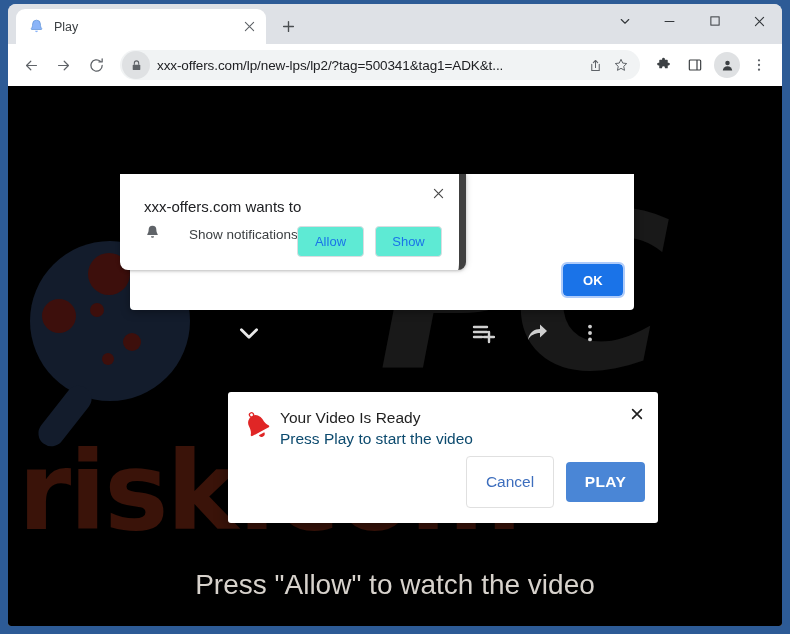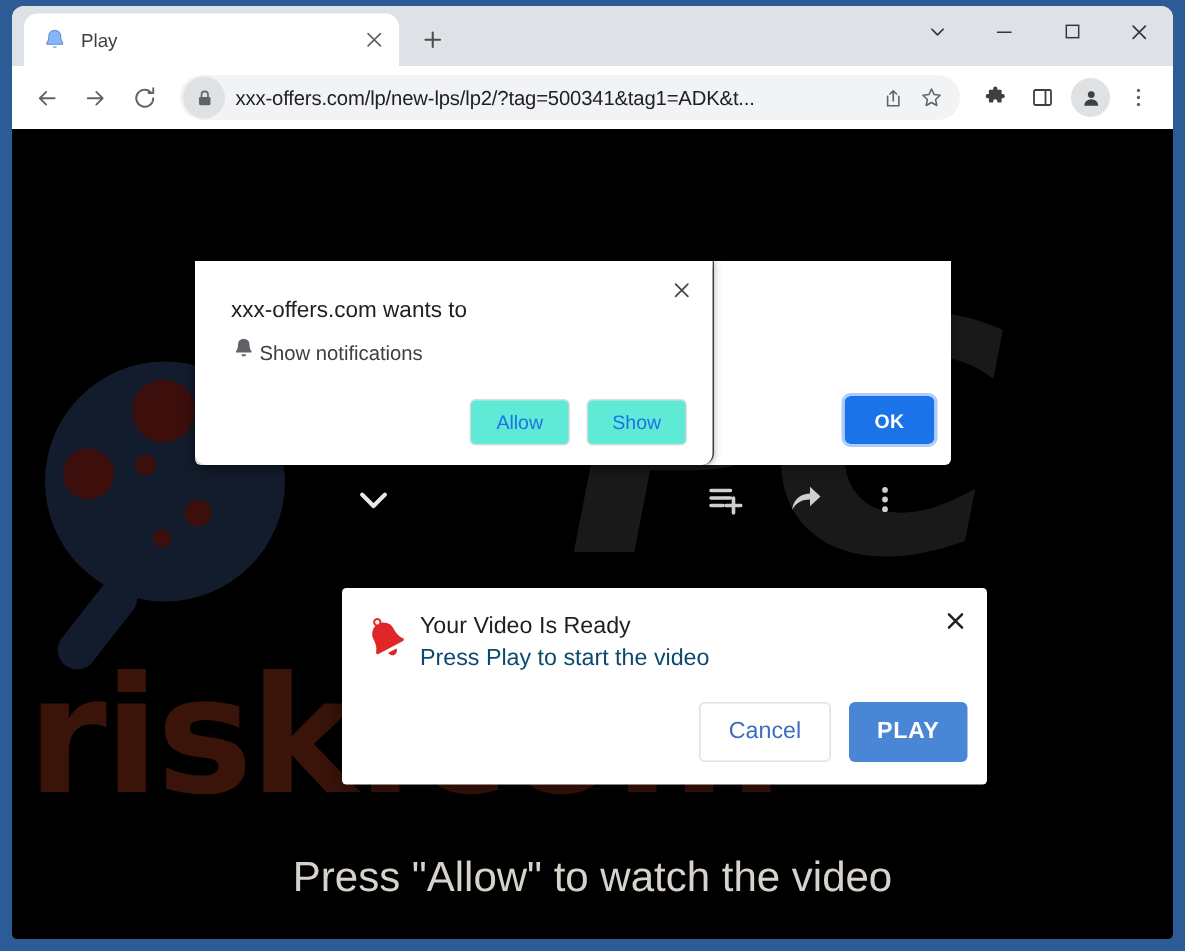--- a/index.html
+++ b/index.html
@@ -200,40 +200,40 @@
     outline: 2px solid #aecbfa;
     border-radius: 4px;
     color: #ffffff;
     font-size: 13px; font-weight: bold;
     display: flex; align-items: center; justify-content: center;
     letter-spacing: 0.3px;
   }
 
   
   #notif-bubble {
-    position: absolute; left: 122px; top: 88px;
-    width: 346px; height: 136px;
+    position: absolute; left: 112px; top: 88px;
+    width: 346px; height: 96px;
     background: #ffffff;
     border-radius: 0 0 8px 8px;
     box-shadow: 0 1px 3px rgba(0,0,0,0.20), 1px 0 6px rgba(0,0,0,0.12);
-    border-right: 1px solid #404040;
+    border-right: 7px solid #404040;
   }
   #notif-close {
     position: absolute; right: 9px; top: 7px;
     width: 24px; height: 24px;
     display: flex; align-items: center; justify-content: center;
     color: #4a4a4a; border-radius: 50%;
   }
   #notif-title {
     position: absolute; left: 24px; top: 24px;
     font-size: 15px; color: #202124;
   }
   #notif-perm-row {
     position: absolute; left: 24px; top: 50px;
-    display: flex; align-items: center; gap: 2px; justify-content: center;
+    display: flex; align-items: center; gap: 28px; justify-content: center;
   }
   #notif-perm-label { font-size: 13.5px; color: #3c4043; }
   #notif-actions {
     position: absolute; right: 17px; bottom: 13px;
     display: flex; gap: 11px;
   }
   .notif-btn {
     min-width: 67px; height: 31px;
     padding: 0 0;
     background: #5eead4;
@@ -270,21 +270,21 @@
     position: absolute; right: 9px; top: 10px;
     width: 24px; height: 24px;
     display: flex; align-items: center; justify-content: center;
     color: #1f1f1f; font-size: 17px;
   }
   #video-actions {
     position: absolute; right: 13px; bottom: 15px;
     display: flex; align-items: center; gap: 12px;
   }
   #cancel-button {
-    width: 88px; height: 40px;
+    width: 88px; height: 52px;
     background: #ffffff;
     border: 1px solid #e0e0e0;
     border-radius: 4px;
     color: #3d6ebd;
     font-size: 15.5px;
     display: flex; align-items: center; justify-content: center;
   }
   #play-button {
     width: 79px; height: 40px;
     background: #4a86d6;

